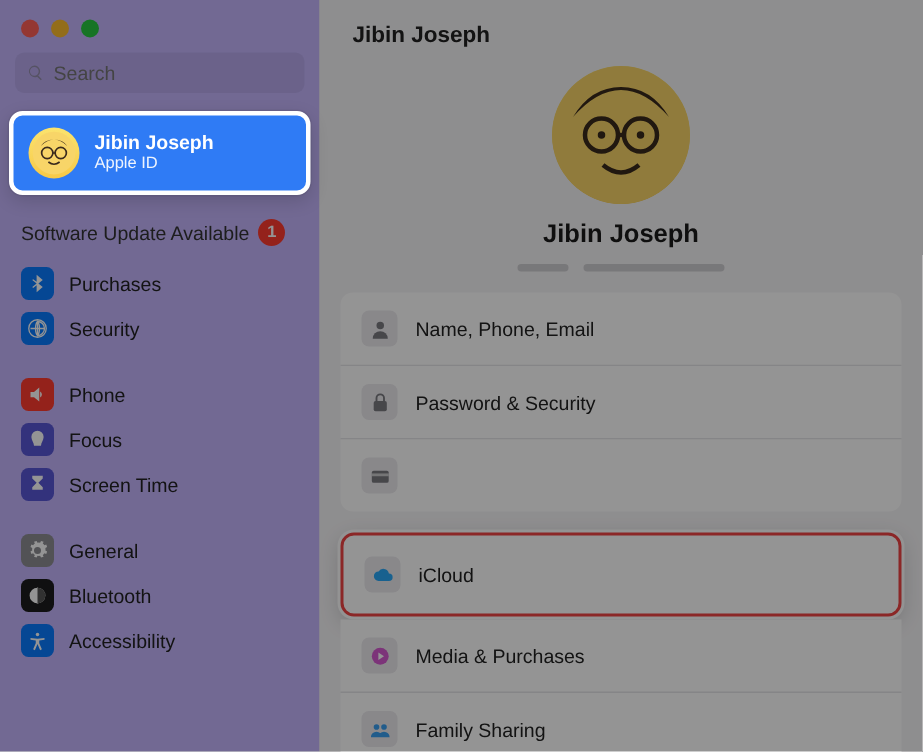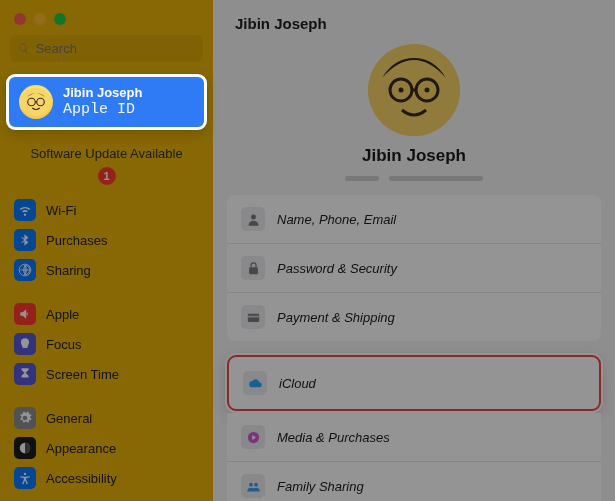--- a/index.html
+++ b/index.html
@@ -2,40 +2,40 @@
 <html><head>
   <meta charset="utf-8">
   <style>
     * { margin: 0; padding: 0; box-sizing: border-box; font-family: -apple-system, BlinkMacSystemFont, "Segoe UI", sans-serif; }
     body { width: 615px; height: 501px; background: #f0f0f0; position: relative; overflow: hidden; }
     .dim-overlay { position: absolute; inset: 0; background: rgba(0,0,0,0.42); z-index: 10; pointer-events: none; }
 
     .window { display: flex; width: 100%; height: 100%; }
 
     
-    .sidebar { width: 213px; background: #eab308; padding: 0; display: flex; flex-direction: column; }
+    .sidebar { width: 213px; background: #c4b5fd; padding: 0; display: flex; flex-direction: column; }
     .traffic-lights { display: flex; gap: 8px; padding: 13px 14px 10px; }
     .tl { width: 12px; height: 12px; border-radius: 50%; }
     .tl.red { background: #ff5f57; }
     .tl.yellow { background: #febc2e; }
     .tl.green { background: #28c840; }
 
     .search-wrap { padding: 0 10px 10px; }
     .search { display: flex; align-items: center; gap: 6px; background: rgba(0,0,0,0.06); border-radius: 6px; padding: 6px 8px; }
     .search svg { width: 13px; height: 13px; opacity: 0.55; }
     .search input { border: none; background: transparent; outline: none; font-size: 13px; width: 100%; color: #555; }
 
     .account-card-wrap { padding: 2px 6px 8px; position: relative; z-index: 20; }
     .account-card { display: flex; align-items: center; gap: 10px; background: #2f7bf5; border-radius: 9px; padding: 8px 10px; border: 3px solid #fff; box-shadow: 0 0 0 1px rgba(0,0,0,0.05), 0 4px 12px rgba(0,0,0,0.15); }
     .account-avatar { width: 34px; height: 34px; border-radius: 50%; background: linear-gradient(#fbe36e,#f7c948); display: flex; align-items: center; justify-content: center; font-size: 22px; }
     .account-text { color: #fff; line-height: 1.15; }
     .account-name { font-weight: 600; font-size: 13px; }
-    .account-sub { font-size: 15px; opacity: 0.92; font-family: Liberation Mono, monospace; }
-
-    .update-row { display: flex; align-items: center; padding: 8px 14px 10px; font-size: 13px; color: #333; gap: 6px; flex-direction: column; }
+    .account-sub { font-size: 11px; opacity: 0.92; }
+
+    .update-row { display: flex; align-items: center; padding: 8px 14px 10px; font-size: 13px; color: #333; gap: 6px; }
     .badge { background: #ff3b30; color: #fff; border-radius: 10px; min-width: 18px; height: 18px; font-size: 11px; display: inline-flex; align-items: center; justify-content: center; font-weight: 600; padding: 0 5px; }
 
     .side-list { padding: 0 8px; }
     .side-item { display: flex; align-items: center; gap: 10px; padding: 4px 6px; font-size: 13px; color: #222; border-radius: 5px; }
     .side-group-gap { height: 14px; }
     .side-icon { width: 22px; height: 22px; border-radius: 5px; display: flex; align-items: center; justify-content: center; flex-shrink: 0; }
     .side-icon svg { width: 14px; height: 14px; fill: #fff; }
     .ic-blue { background: #0a7aff; }
     .ic-red { background: #ff3b30; }
     .ic-purple { background: #5856d6; }
@@ -48,21 +48,21 @@
 
     .profile-block { display: flex; flex-direction: column; align-items: center; padding: 8px 0 14px; }
     .big-avatar { width: 92px; height: 92px; border-radius: 50%; background: linear-gradient(#fbe378,#f6c94a); display: flex; align-items: center; justify-content: center; position: relative; overflow: hidden; }
     .profile-name { font-weight: 700; font-size: 17px; margin-top: 10px; color: #1a1a1a; }
     .profile-bars { display: flex; gap: 10px; margin-top: 10px; }
     .pb { height: 5px; border-radius: 3px; background: #cfcfd2; }
     .pb.short { width: 34px; }
     .pb.long { width: 94px; }
 
     .settings-list { padding: 0 14px; }
-    .row { display: flex; align-items: center; gap: 12px; background: #fff; padding: 12px 14px; font-size: 13px; color: #222; border-bottom: 1px solid #e5e5e8; font-style: italic; }
+    .row { display: flex; align-items: center; gap: 12px; background: #fff; padding: 12px 14px; font-size: 13px; color: #222; border-bottom: 1px solid #e5e5e8; }
     .row:first-child { border-top-left-radius: 8px; border-top-right-radius: 8px; }
     .row.section-end { border-bottom-left-radius: 8px; border-bottom-right-radius: 8px; border-bottom: none; margin-bottom: 14px; }
     .row-icon { width: 24px; height: 24px; border-radius: 5px; background: #eceaee; display: flex; align-items: center; justify-content: center; flex-shrink: 0; }
     .row-icon svg { width: 15px; height: 15px; fill: #7a7a80; }
     .row-icon.cloud svg { fill: #2aa8f7; }
     .row-icon.media svg { fill: #d65bd1; }
     .row-icon.family svg { fill: #3a9ff0; }
     .row.highlight { background: #fff; border-radius: 9px; border: 2px solid #ef4444; box-shadow: 0 0 0 2px rgba(255,255,255,0.95), 0 4px 14px rgba(0,0,0,0.18); padding: 14px 14px; margin: 2px 0; }
   </style>
 </head>
@@ -108,49 +108,41 @@
 
     <div class="update-row">
       <span>Software Update Available</span>
       <span class="badge">1</span>
     </div>
 
     <div class="side-list" id="side-list">
         <div class="side-item">
           <span class="side-icon ic-blue">
             <svg viewBox="0 0 24 24">
-              <use href="#i-wifi"></use>
-            </svg>
-          </span>
-          <span>Wi-Fi</span>
+              <use href="#i-bluetooth"></use>
+            </svg>
+          </span>
+          <span>Purchases</span>
         </div>
         <div class="side-item">
           <span class="side-icon ic-blue">
             <svg viewBox="0 0 24 24">
-              <use href="#i-bluetooth"></use>
-            </svg>
-          </span>
-          <span>Purchases</span>
-        </div>
-        <div class="side-item">
-          <span class="side-icon ic-blue">
-            <svg viewBox="0 0 24 24">
               <use href="#i-network"></use>
             </svg>
           </span>
-          <span>Sharing</span>
+          <span>Security</span>
         </div>
         <div class="side-group-gap"></div>
         <div class="side-item">
           <span class="side-icon ic-red">
             <svg viewBox="0 0 24 24">
               <use href="#i-sound"></use>
             </svg>
           </span>
-          <span>Apple</span>
+          <span>Phone</span>
         </div>
         <div class="side-item">
           <span class="side-icon ic-purple">
             <svg viewBox="0 0 24 24">
               <use href="#i-focus"></use>
             </svg>
           </span>
           <span>Focus</span>
         </div>
         <div class="side-item">
@@ -169,21 +161,21 @@
             </svg>
           </span>
           <span>General</span>
         </div>
         <div class="side-item">
           <span class="side-icon ic-black">
             <svg viewBox="0 0 24 24">
               <use href="#i-appearance"></use>
             </svg>
           </span>
-          <span>Appearance</span>
+          <span>Bluetooth</span>
         </div>
         <div class="side-item">
           <span class="side-icon ic-blue">
             <svg viewBox="0 0 24 24">
               <use href="#i-accessibility"></use>
             </svg>
           </span>
           <span>Accessibility</span>
         </div>
       </div>
@@ -228,21 +220,20 @@
             </svg>
           </span>
           <span>Password &amp; Security</span>
         </div>
         <div class="row section-end">
           <span class="row-icon ">
             <svg viewBox="0 0 24 24">
               <use href="#i-card"></use>
             </svg>
           </span>
-          <span>Payment &amp; Shipping</span>
         </div>
         <div class="row highlight">
           <span class="row-icon cloud">
             <svg viewBox="0 0 24 24">
               <use href="#i-cloud"></use>
             </svg>
           </span>
           <span>iCloud</span>
         </div>
         <div class="row">

